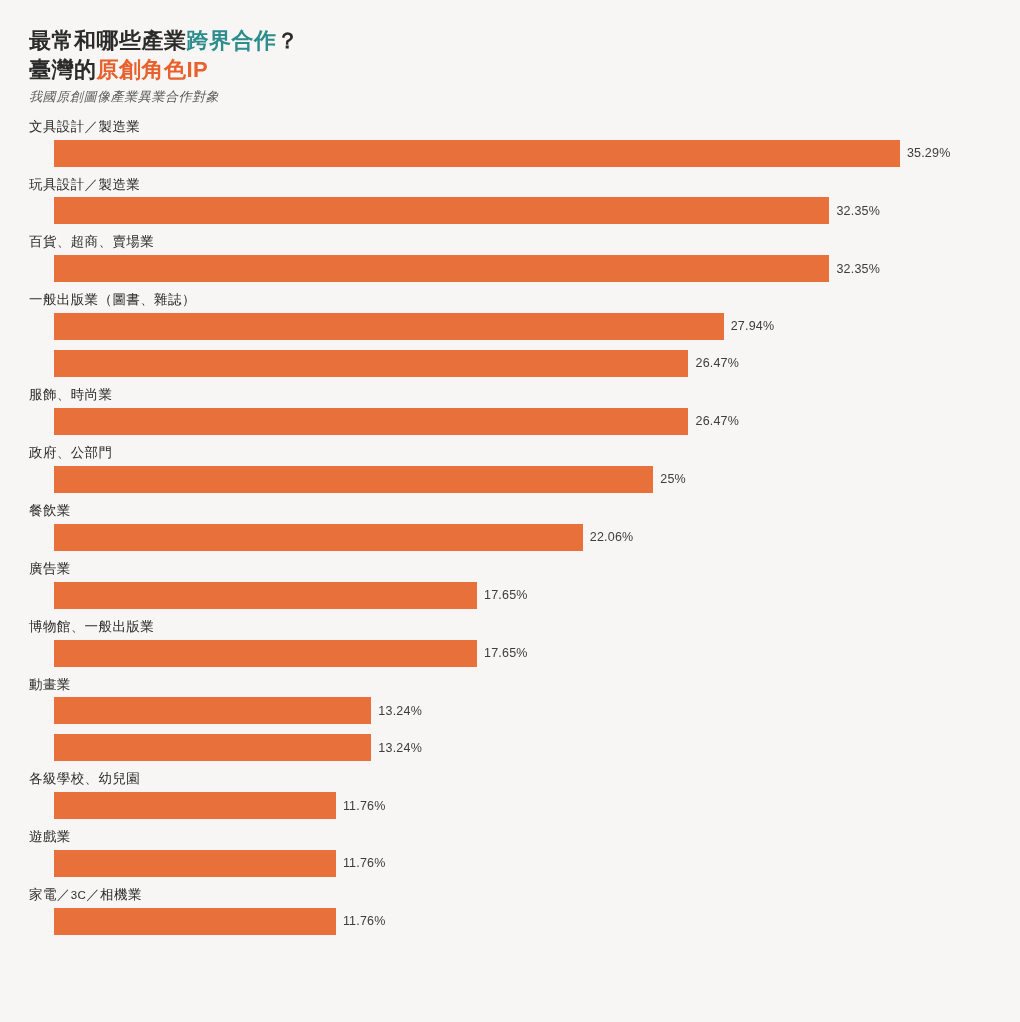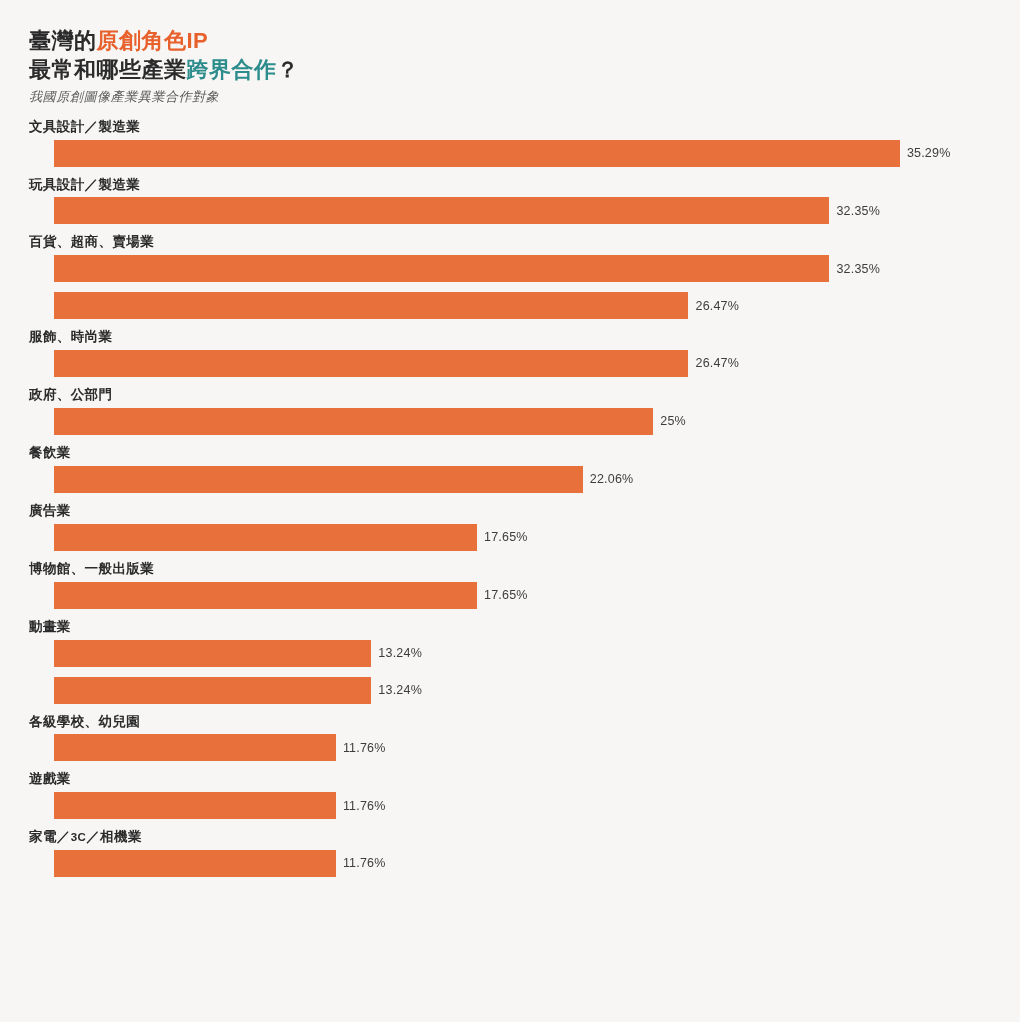--- a/index.html
+++ b/index.html
@@ -41,21 +41,21 @@
     letter-spacing: 0.6px;
     margin-top: 5px;
     line-height: 1.2;
     font-style: italic;
   }
   
   .chart { margin-top: 9px; }
   .bar-row { margin-bottom: 10px; }
   .bar-label {
     font-size: 13.5px;
-    font-weight: 700;
+    font-weight: 400;
     color: #2b2b2b;
     letter-spacing: 0.4px;
     line-height: 1.25;
     margin-bottom: 4px;
     white-space: nowrap;
   }
   .bar-label .small-latin { font-size: 11.5px; }
   .bar-track {
     display: flex;
     align-items: center;
@@ -75,22 +75,22 @@
     letter-spacing: 0.2px;
     line-height: 1;
   }
 </style>
 </head>
 <body>
 
 <div class="infographic">
 
   <div class="header">
+    <div class="title-line" id="title-line-2"><span class="seg-dark">最常和哪些產業</span><span class="seg-teal">跨界合作</span><span class="seg-dark">？</span></div>
     <div class="title-line" id="title-line-1"><span class="seg-dark">臺灣的</span><span class="seg-orange">原創角色IP</span></div>
-    <div class="title-line" id="title-line-2"><span class="seg-dark">最常和哪些產業</span><span class="seg-teal">跨界合作</span><span class="seg-dark">？</span></div>
     <div class="subtitle">我國原創圖像產業異業合作對象</div>
   </div>
 
   <div class="chart" id="chart-body">
       <div class="bar-row">
         <div class="bar-label">文具設計／製造業</div>
         <div class="bar-track">
           <div class="bar-fill" style="width: 845.901px; background: rgb(232, 112, 58);"></div>
           <span class="bar-value">35.29%</span>
         </div>
@@ -100,20 +100,27 @@
         <div class="bar-track">
           <div class="bar-fill" style="width: 775.429px; background: rgb(232, 112, 58);"></div>
           <span class="bar-value">32.35%</span>
         </div>
       </div>
       <div class="bar-row">
         <div class="bar-label">百貨、超商、賣場業</div>
         <div class="bar-track">
           <div class="bar-fill" style="width: 775.429px; background: rgb(232, 112, 58);"></div>
           <span class="bar-value">32.35%</span>
+        </div>
+      </div>
+      <div class="bar-row">
+        <div class="bar-label">一般出版業（圖書、雜誌）</div>
+        <div class="bar-track">
+          <div class="bar-fill" style="width: 669.722px; background: rgb(232, 112, 58);"></div>
+          <span class="bar-value">27.94%</span>
         </div>
       </div>
       <div class="bar-row">
         <div class="bar-track">
           <div class="bar-fill" style="width: 634.486px; background: rgb(232, 112, 58);"></div>
           <span class="bar-value">26.47%</span>
         </div>
       </div>
       <div class="bar-row">
         <div class="bar-label">服飾、時尚業</div>

